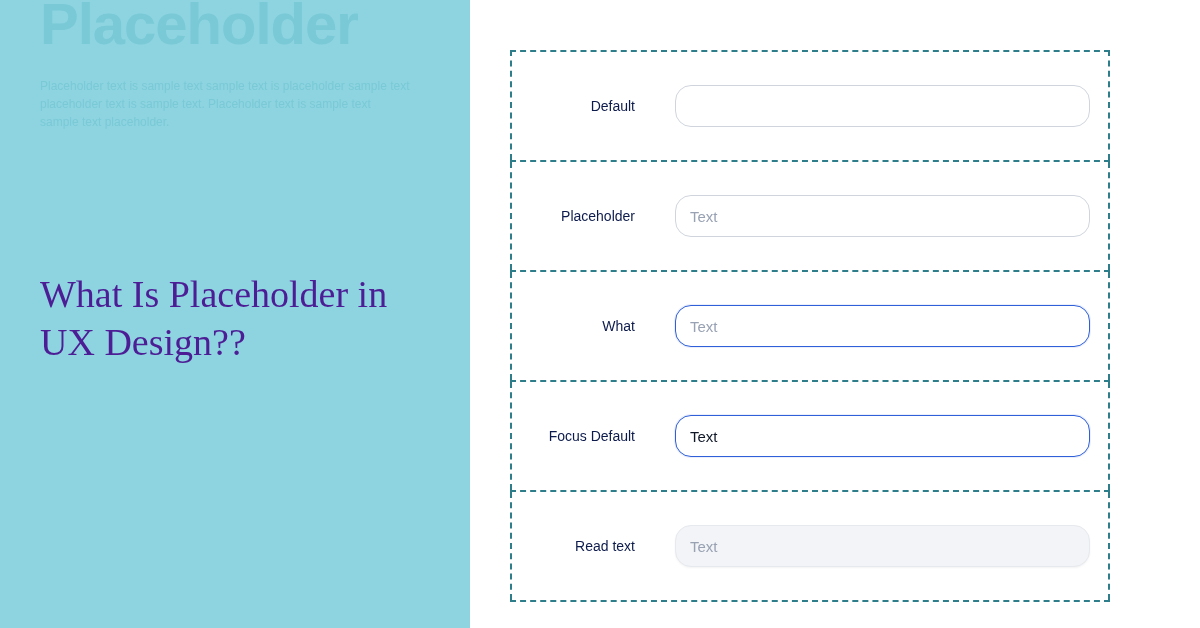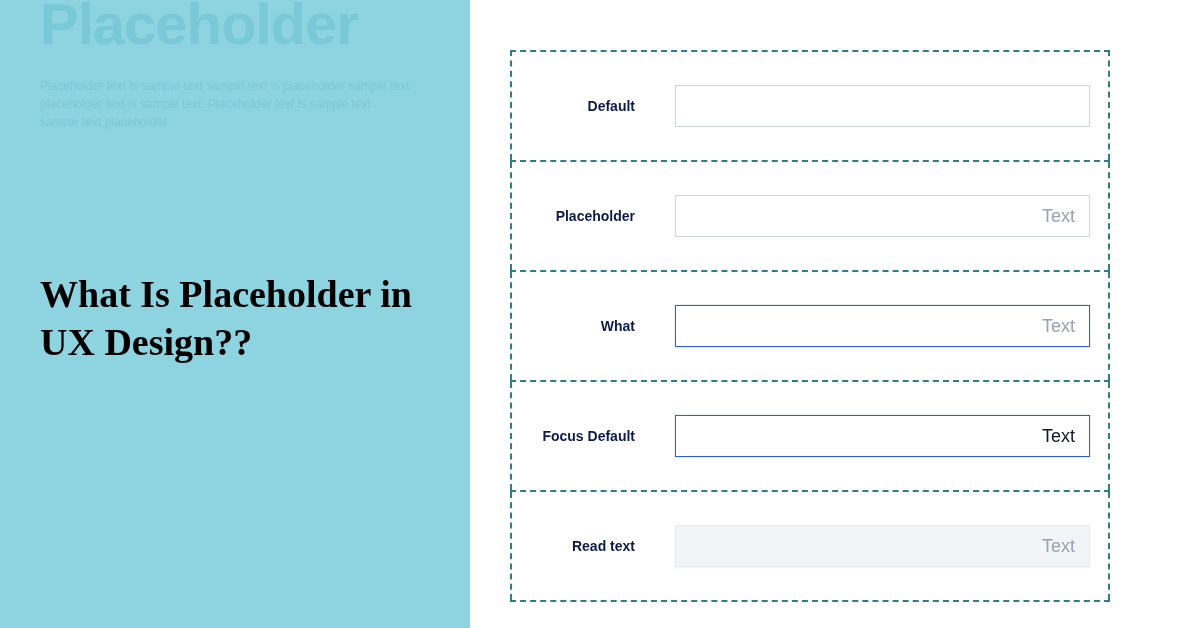--- a/index.html
+++ b/index.html
@@ -30,22 +30,22 @@
     }
     .ghost-text {
       font-size: 12px;
       color: #7ac9d6;
       margin-top: 20px;
       line-height: 1.5;
       max-width: 370px;
     }
     .main-heading {
       font-size: 38px;
-      font-weight: 700;
-      color: #000000;
+      font-weight: 400;
+      color: #4c1d95;
       margin-top: 140px;
       line-height: 1.25;
       font-family: 'Comic Sans MS', 'Marker Felt', cursive;
     }
     .right-panel {
       flex: 1;
       height: 100%;
       background: #ffffff;
       padding: 50px 90px 40px 40px;
       display: flex;
@@ -72,36 +72,35 @@
     .first-row::before,
     .first-row::after {
       top: -2px;
     }
     .first-row {
       border-top: 2px dashed #2e7d8a;
     }
     .state-label {
       width: 145px;
       font-size: 14px;
-      font-weight: 700;
+      font-weight: 400;
       color: #0d1b4c;
       text-align: right;
       padding-right: 40px;
     }
     .input-field {
       flex: 1;
       height: 42px;
       border: 1px solid #d0d5dd;
-      border-radius: 0;
+      border-radius: 16px;
       padding: 0 14px;
-      font-size: 18px;
+      font-size: 15px;
       color: #101828;
       background: #ffffff;
       outline: none;
-      text-align: right;
     }
     .input-field::placeholder {
       color: #98a2b3;
     }
     .input-focus {
       border: 1.5px solid #2f5fd9;
       box-shadow: 0 0 0 1px rgba(47,95,217,0.1);
     }
     .input-readonly {
       background: #f2f4f7;

